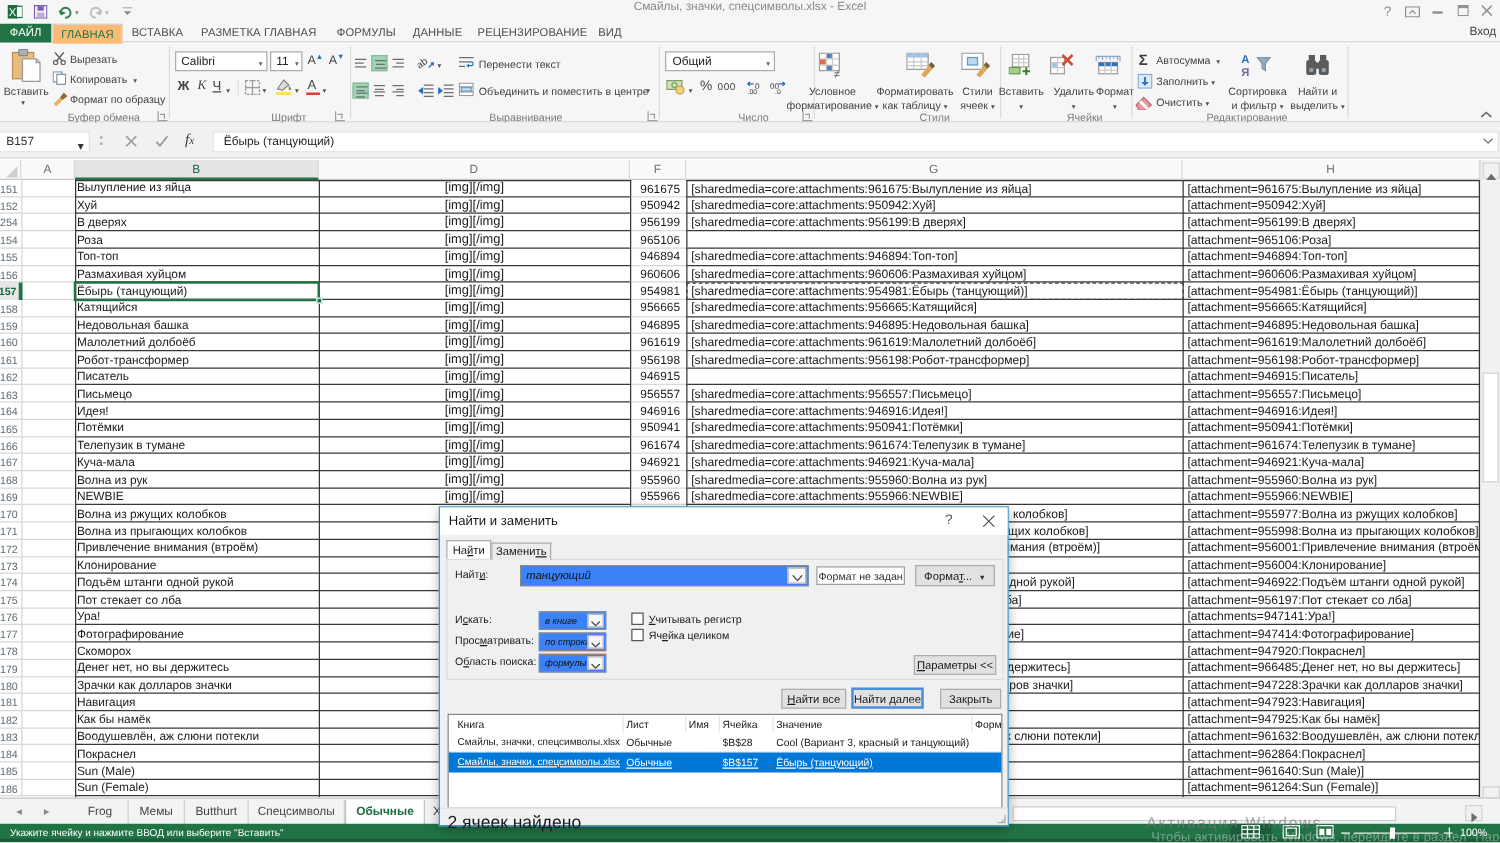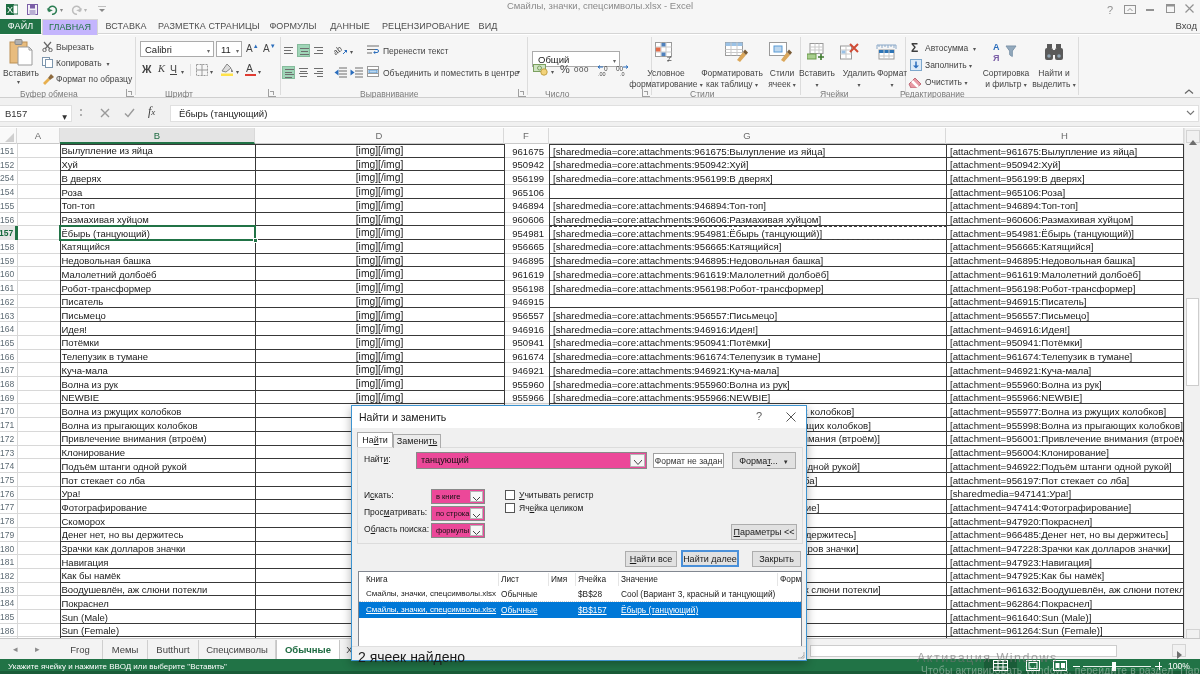--- a/index.html
+++ b/index.html
@@ -6,25 +6,25 @@
 .ab{position:absolute;}
 #app{position:absolute;left:0;top:0;width:1200px;height:674px;background:#fff;overflow:hidden;}
 
 #title{left:0;top:0;width:1200px;height:19px;background:#f6f6f6;}
 #title .t{left:0;right:0;top:4px;text-align:center;font-size:9.5px;color:#8a8a8a;}
 .wbtn{color:#929292;font-size:10px;top:4px;}
 
 #tabrow{left:0;top:19px;width:1200px;height:15px;background:#f6f6f6;border-bottom:1px solid #d5d5d5;}
 .rtab{position:absolute;top:0;height:15px;line-height:15px;font-size:9px;letter-spacing:.1px;color:#4e4e4e;text-align:center;white-space:nowrap;}
 #filetab{left:0;width:41px;background:#217346;color:#fff;}
-#hometab{left:42px;width:56px;background:#c4b5fd;color:#217346;border:1px solid #d5d5d5;border-bottom:none;height:16px;z-index:2;}
+#hometab{left:42px;width:56px;background:#fdba74;color:#217346;border:1px solid #d5d5d5;border-bottom:none;height:16px;z-index:2;}
 
 #ribbon{left:0;top:35px;width:1200px;height:63px;background:#f6f6f6;border-bottom:1px solid #cfcfcf;font-size:9px;color:#444;}
 .gsep{position:absolute;top:2px;height:58px;width:1px;background:#dcdcdc;}
-.glabel{position:absolute;top:54px;font-size:8.5px;color:#7a7a7a;text-align:left;}
+.glabel{position:absolute;top:54px;font-size:8.5px;color:#7a7a7a;text-align:right;}
 .launch{position:absolute;top:54px;width:8px;height:8px;border-left:1px solid #a0a0a0;border-bottom:1px solid #a0a0a0;}
 .launch:after{content:"";position:absolute;left:1px;bottom:1px;width:3px;height:3px;border-right:1px solid #a0a0a0;border-top:1px solid #a0a0a0;}
 .rbx{position:absolute;background:#fff;border:1px solid #ababab;font-size:9.5px;color:#222;}
 .dda{color:#666;font-size:6px;}
 .icon-sel{background:#9fd5b7;border:1px solid #86bb9c;}
 .ribtxt{position:absolute;font-size:8.5px;color:#444;white-space:nowrap;}
 .ribtxt2{position:absolute;font-size:8.5px;color:#444;text-align:center;line-height:10.5px;white-space:nowrap;}
 
 #fbar{left:0;top:98px;width:1200px;height:29px;background:#f1f1f1;border-bottom:1px solid #d9d9d9;}
 #nbox{left:0;top:7px;width:72px;height:17px;background:#fff;border:1px solid #e0e0e0;border-left:none;}
@@ -52,21 +52,21 @@
 #stab-active{background:#fff;color:#1e6b41;font-weight:bold;border-right:1px solid #c6c6c6;border-left:1px solid #c6c6c6;}
 
 #status{left:0;top:659px;width:1200px;height:15px;background:#217346;color:#fff;}
 #status .msg{position:absolute;left:8px;top:2.5px;font-size:8px;color:#fff;}
 #statusbot{left:0;top:671px;width:1200px;height:3px;background:#1a5c38;}
 
 #dlg{left:351px;top:405px;width:456px;height:256px;background:#f0f0f0;border:1px solid #3e94d0;box-shadow:0 3px 9px rgba(0,0,0,.3);z-index:100;font-size:9.5px;color:#1a1a1a;}
 #dlg .ttl{position:absolute;left:0;top:0;width:100%;height:22px;background:#fff;}
 #dlg .ttl span{position:absolute;left:7px;top:5px;font-size:10.5px;color:#1a1a1a;}
 .dtab{position:absolute;font-size:9px;text-align:center;white-space:nowrap;}
-.dcombo{position:absolute;background:#ec4899;border:1px solid #898989;z-index:5;}
+.dcombo{position:absolute;background:#3b82f6;border:1px solid #898989;z-index:5;font-style:italic;}
 .dcombo .tx{position:absolute;left:4px;top:2px;font-size:9px;color:#111;white-space:nowrap;}
 .dcombo .ar{position:absolute;right:1px;top:1px;bottom:1px;width:15px;background:#f7f7f7;border:1px solid #b5b5b5;color:#444;text-align:center;}
 .dbtn{position:absolute;background:#e1e1e1;border:1px solid #adadad;text-align:center;font-size:9px;color:#1a1a1a;white-space:nowrap;z-index:5;}
 .dlabel{position:absolute;font-size:8.5px;color:#1a1a1a;white-space:nowrap;z-index:5;}
 .chk{position:absolute;width:10px;height:10px;background:#fff;border:1px solid #555;z-index:5;}
 #dlist{position:absolute;left:6px;top:165px;width:444px;height:76px;background:#fff;border:1px solid #828790;font-size:9px;}
 .lsep{position:absolute;top:1px;height:13px;width:1px;background:#e5e5e5;}
 .lh{position:absolute;top:2px;font-size:8.3px;color:#1a1a1a;white-space:nowrap;}
 #dfoot{position:absolute;left:0;bottom:0;width:100%;height:14px;background:#f0f0f0;border-top:1px solid #dfdfdf;}
 u{text-decoration:underline;}
@@ -109,21 +109,21 @@
         <rect x="0.5" y="0.5" width="8" height="2" fill="#929292"></rect>
       </svg>
       <svg class="ab" style="left:1185px;top:4px" width="9" height="9">
         <path d="M0.5 0.5 L8.5 8.5 M8.5 0.5 L0.5 8.5" stroke="#929292" stroke-width="1.2"></path>
       </svg>
     </div>
     <div class="ab" id="tabrow">
       <div class="rtab" id="filetab">ФАЙЛ</div>
       <div class="rtab" id="hometab">ГЛАВНАЯ</div>
       <div class="rtab" style="left:103px;width:46px">ВСТАВКА</div>
-      <div class="rtab" style="left:158px;width:98px">РАЗМЕТКА СТРАНИЦЫ</div>
+      <div class="rtab" style="left:158px;width:98px">РАЗМЕТКА ГЛАВНАЯ</div>
       <div class="rtab" style="left:268px;width:50px">ФОРМУЛЫ</div>
       <div class="rtab" style="left:328px;width:44px">ДАННЫЕ</div>
       <div class="rtab" style="left:382px;width:84px">РЕЦЕНЗИРОВАНИЕ</div>
       <div class="rtab" style="left:476px;width:24px">ВИД</div>
       <span class="ab" style="right:3px;top:1px;font-size:9.5px;color:#444">Вход</span>
     </div>
     <div class="ab" id="ribbon">
       <div class="gsep" style="left:135px"></div>
       <div class="gsep" style="left:280px"></div>
       <div class="gsep" style="left:527px"></div>
@@ -243,21 +243,21 @@
       </svg>
       <svg class="ab" style="left:367px;top:31px" width="12" height="11">
         <rect x="0.5" y="0.5" width="11" height="10" fill="#fff" stroke="#9a9a9a"></rect>
         <rect x="2" y="4" width="8" height="3" fill="#bdd7ee" stroke="#5b9bd5"></rect>
         <path d="M0.5 3.5 H11.5 M0.5 7.5 H11.5" stroke="#9a9a9a"></path>
       </svg>
       <div class="ribtxt" style="left:383px;top:33px">Объединить и поместить в центре</div>
       <span class="ab" style="left:517px;top:33px;font-size:6px;color:#555">▾</span>
       <div class="glabel" style="left:360px;width:90px">Выравнивание</div>
       <div class="launch" style="left:518px"></div>
-      <div class="rbx" style="left:532px;top:16px;width:88px;height:16px">
+      <div class="rbx" style="left:532px;top:6px;width:88px;height:16px">
         <span style="position:absolute;left:5px;top:1.5px">Общий</span>
         <span class="dda" style="position:absolute;right:3px;top:5px">▾</span>
       </div>
       <svg class="ab" style="left:533px;top:28px" width="16" height="13">
         <rect x="0.5" y="1.5" width="12" height="7" fill="#cfe3c2" stroke="#7ba05f"></rect>
         <circle cx="6.5" cy="5" r="2" fill="none" stroke="#7ba05f"></circle>
         <circle cx="11" cy="9" r="3.2" fill="#f3d37b" stroke="#c3a244"></circle>
       </svg>
       <span class="ab" style="left:551px;top:33px;font-size:6px;color:#555">▾</span>
       <div class="ribtxt" style="left:560px;top:28px;font-size:11px">%</div>
@@ -343,21 +343,21 @@
       <div class="ribtxt2" style="left:975px;top:33px;width:62px">Сортировка<br>и фильтр <span style="font-size:6px;color:#555">▾</span></div>
       <svg class="ab" style="left:1042px;top:6px" width="24" height="24">
         <path d="M5 3 h5 v4 h-5 z M14 3 h5 v4 h-5 z" fill="#5a5a5a"></path>
         <rect x="3" y="7" width="8" height="12" rx="2" fill="#5a5a5a"></rect>
         <rect x="13" y="7" width="8" height="12" rx="2" fill="#5a5a5a"></rect>
         <rect x="10.5" y="9" width="3" height="5" fill="#5a5a5a"></rect>
         <circle cx="7" cy="15" r="1.8" fill="#8fa3b2"></circle>
         <circle cx="17" cy="15" r="1.8" fill="#8fa3b2"></circle>
       </svg>
       <div class="ribtxt2" style="left:1026px;top:33px;width:56px">Найти и<br>выделить <span style="font-size:6px;color:#555">▾</span></div>
-      <div class="glabel" style="left:900px;width:90px">Редактирование</div>
+      <div class="glabel" style="left:940px;width:90px">Редактирование</div>
       <svg class="ab" style="left:1184px;top:52px" width="10" height="8">
         <path d="M1 6.5 L5 3 L9 6.5" fill="none" stroke="#666" stroke-width="1.2"></path>
       </svg>
     </div>
     <div class="ab" id="fbar">
       <div class="ab" id="nbox">
         <span>B157</span>
         <span class="dda" style="position:absolute;left:auto;right:4px;top:5px">▾</span>
       </div>
       <div class="ab" style="left:80px;top:11px;width:2px;height:2px;background:#b0b0b0"></div>
@@ -702,21 +702,21 @@
       <div class="row" style="top:342.71px;height:13.71px">
         <div class="gl" style="left:0;bottom:0;width:60px;height:1px"></div>
         <div class="gl" style="left:504px;bottom:0;width:45px;height:1px"></div>
         <div class="dk" style="left:60px;bottom:0;width:445px;height:1px"></div>
         <div class="dk" style="left:549px;bottom:0;width:635px;height:1px"></div>
         <div class="gnum" style="top:2px">176</div>
         <div class="ctxt" style="left:61.5px;top:1.5px;width:192px">Ура!</div>
         <div class="ctxt" style="left:256px;top:1px;width:247px;text-align:center;font-size:10.3px">[img][/img]</div>
         <div class="ctxt" style="left:504px;top:1.5px;width:40px;text-align:right">947141</div>
         <div class="ctxt" style="left:553px;top:1.5px;width:630px;font-size:9.7px">[sharedmedia=core:attachments:947141:Ура!]</div>
-        <div class="ctxt" style="left:950px;top:1.5px;width:233px;font-size:9.7px">[sharedmedia=947141:Ура!]</div>
+        <div class="ctxt" style="left:950px;top:1.5px;width:233px;font-size:9.7px">[attachments=947141:Ура!]</div>
       </div>
       <div class="row" style="top:356.42px;height:13.71px">
         <div class="gl" style="left:0;bottom:0;width:60px;height:1px"></div>
         <div class="gl" style="left:504px;bottom:0;width:45px;height:1px"></div>
         <div class="dk" style="left:60px;bottom:0;width:445px;height:1px"></div>
         <div class="dk" style="left:549px;bottom:0;width:635px;height:1px"></div>
         <div class="gnum" style="top:2px">177</div>
         <div class="ctxt" style="left:61.5px;top:1.5px;width:192px">Фотографирование</div>
         <div class="ctxt" style="left:256px;top:1px;width:247px;text-align:center;font-size:10.3px">[img][/img]</div>
         <div class="ctxt" style="left:504px;top:1.5px;width:40px;text-align:right">947414</div>

